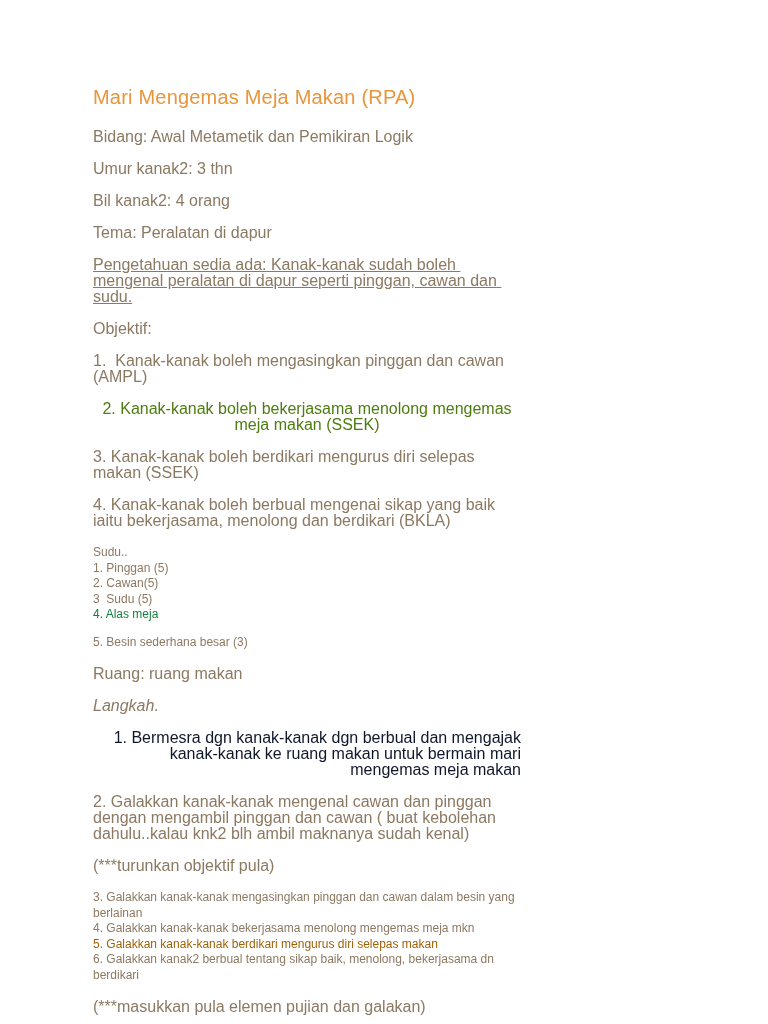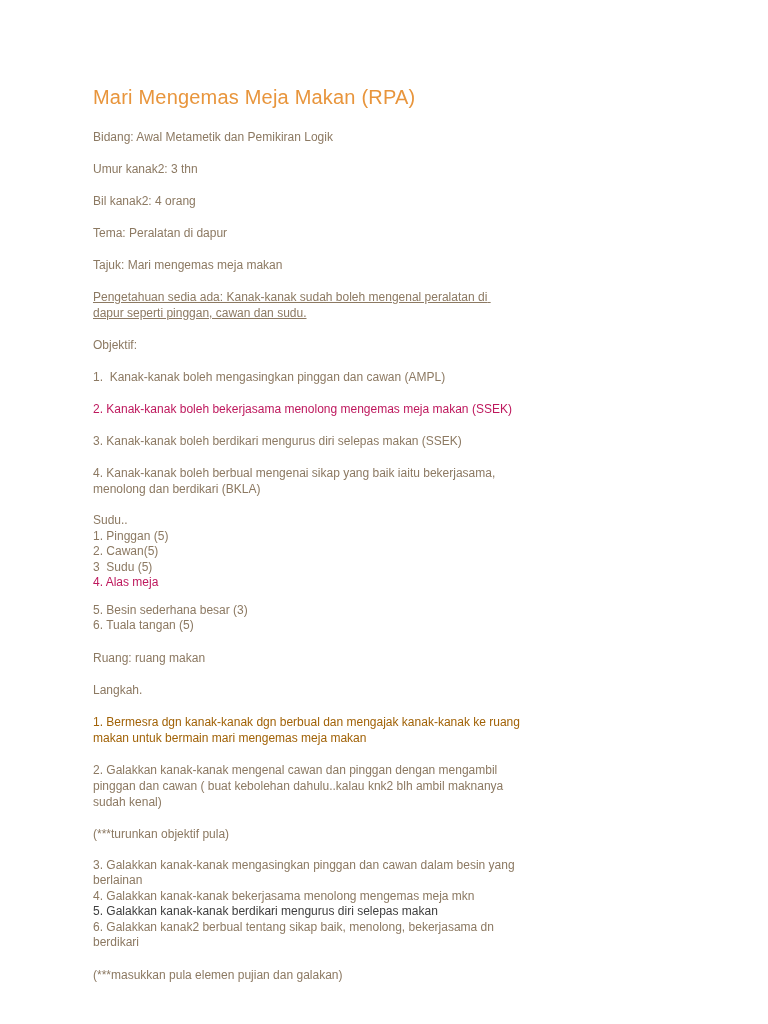--- a/index.html
+++ b/index.html
@@ -20,21 +20,21 @@
   .doc-title {
     font-size: 20px;
     line-height: 24px;
     font-weight: 400;
     color: #e8953c;
     margin: 0 0 20px 0;
     letter-spacing: 0.2px;
   }
   .doc-body { max-width: 572px; }
   .doc-body p {
-    font-size: 12px;
+    font-size: 16px;
     line-height: 16px;
     color: #8c7962;
     margin: 13px 0 16px 0;
     white-space: pre-wrap;
   }
   .doc-body .tight-block {
     margin: 0 0 16px 0;
   }
   .doc-body .tight-block .tight-line {
     font-size: 12px;
@@ -46,42 +46,40 @@
 </head>
 <body>
 
 <main class="page">
   <h1 class="doc-title" style="color: rgb(232, 149, 60);">Mari Mengemas Meja Makan (RPA)</h1>
   <div class="doc-body" id="doc-body">
       <p style="color: rgb(140, 121, 98);">Bidang: Awal Metametik dan Pemikiran Logik</p>
       <p style="color: rgb(140, 121, 98);">Umur kanak2: 3 thn</p>
       <p style="color: rgb(140, 121, 98);">Bil kanak2: 4 orang</p>
       <p style="color: rgb(140, 121, 98);">Tema: Peralatan di dapur</p>
-      <p style="color: rgb(140, 121, 98);">Tajuk: Mari mengemas meja makan</p>
       <p style="color: rgb(140, 121, 98); text-decoration: underline;">Pengetahuan sedia ada: Kanak-kanak sudah boleh mengenal peralatan di dapur seperti pinggan, cawan dan sudu.</p>
       <p style="color: rgb(140, 121, 98);">Objektif:</p>
       <p style="color: rgb(140, 121, 98);">1.  Kanak-kanak boleh mengasingkan pinggan dan cawan (AMPL)</p>
-      <p style="color: #be185d;">2. Kanak-kanak boleh bekerjasama menolong mengemas meja makan (SSEK)</p>
+      <p style="color: #4d7c0f; text-align: center;">2. Kanak-kanak boleh bekerjasama menolong mengemas meja makan (SSEK)</p>
       <p style="color: rgb(140, 121, 98);">3. Kanak-kanak boleh berdikari mengurus diri selepas makan (SSEK)</p>
       <p style="color: rgb(140, 121, 98);">4. Kanak-kanak boleh berbual mengenai sikap yang baik iaitu bekerjasama, menolong dan berdikari (BKLA)</p>
       <div class="tight-block">
         <div class="tight-line" style="color: rgb(140, 121, 98);">Sudu..</div>
         <div class="tight-line" style="color: rgb(140, 121, 98);">1. Pinggan (5)</div>
         <div class="tight-line" style="color: rgb(140, 121, 98);">2. Cawan(5)</div>
         <div class="tight-line" style="color: rgb(140, 121, 98);">3  Sudu (5)</div>
-        <div class="tight-line" style="color: #be185d;">4. Alas meja</div>
+        <div class="tight-line" style="color: #15803d;">4. Alas meja</div>
         <div class="tight-line" style="color: rgb(140, 121, 98); margin-top: 12px;">5. Besin sederhana besar (3)</div>
-        <div class="tight-line" style="color: rgb(140, 121, 98);">6. Tuala tangan (5)</div>
       </div>
       <p style="color: rgb(140, 121, 98);">Ruang: ruang makan</p>
-      <p style="color: rgb(140, 121, 98);">Langkah.</p>
-      <p style="color: #a16207;">1. Bermesra dgn kanak-kanak dgn berbual dan mengajak kanak-kanak ke ruang makan untuk bermain mari mengemas meja makan</p>
+      <p style="color: rgb(140, 121, 98); font-style: italic;">Langkah.</p>
+      <p style="color: #0f172a; text-align: right;">1. Bermesra dgn kanak-kanak dgn berbual dan mengajak kanak-kanak ke ruang makan untuk bermain mari mengemas meja makan</p>
       <p style="color: rgb(140, 121, 98);">2. Galakkan kanak-kanak mengenal cawan dan pinggan dengan mengambil pinggan dan cawan ( buat kebolehan dahulu..kalau knk2 blh ambil maknanya sudah kenal)</p>
       <p style="color: rgb(140, 121, 98);">(***turunkan objektif pula)</p>
       <div class="tight-block">
         <div class="tight-line" style="color: rgb(140, 121, 98);">3. Galakkan kanak-kanak mengasingkan pinggan dan cawan dalam besin yang berlainan</div>
         <div class="tight-line" style="color: rgb(140, 121, 98);">4. Galakkan kanak-kanak bekerjasama menolong mengemas meja mkn</div>
-        <div class="tight-line" style="color: #404040;">5. Galakkan kanak-kanak berdikari mengurus diri selepas makan</div>
+        <div class="tight-line" style="color: #a16207;">5. Galakkan kanak-kanak berdikari mengurus diri selepas makan</div>
         <div class="tight-line" style="color: rgb(140, 121, 98);">6. Galakkan kanak2 berbual tentang sikap baik, menolong, bekerjasama dn berdikari</div>
       </div>
       <p style="color: rgb(140, 121, 98);">(***masukkan pula elemen pujian dan galakan)</p>
     </div>
 </main>
 
 </body></html>

